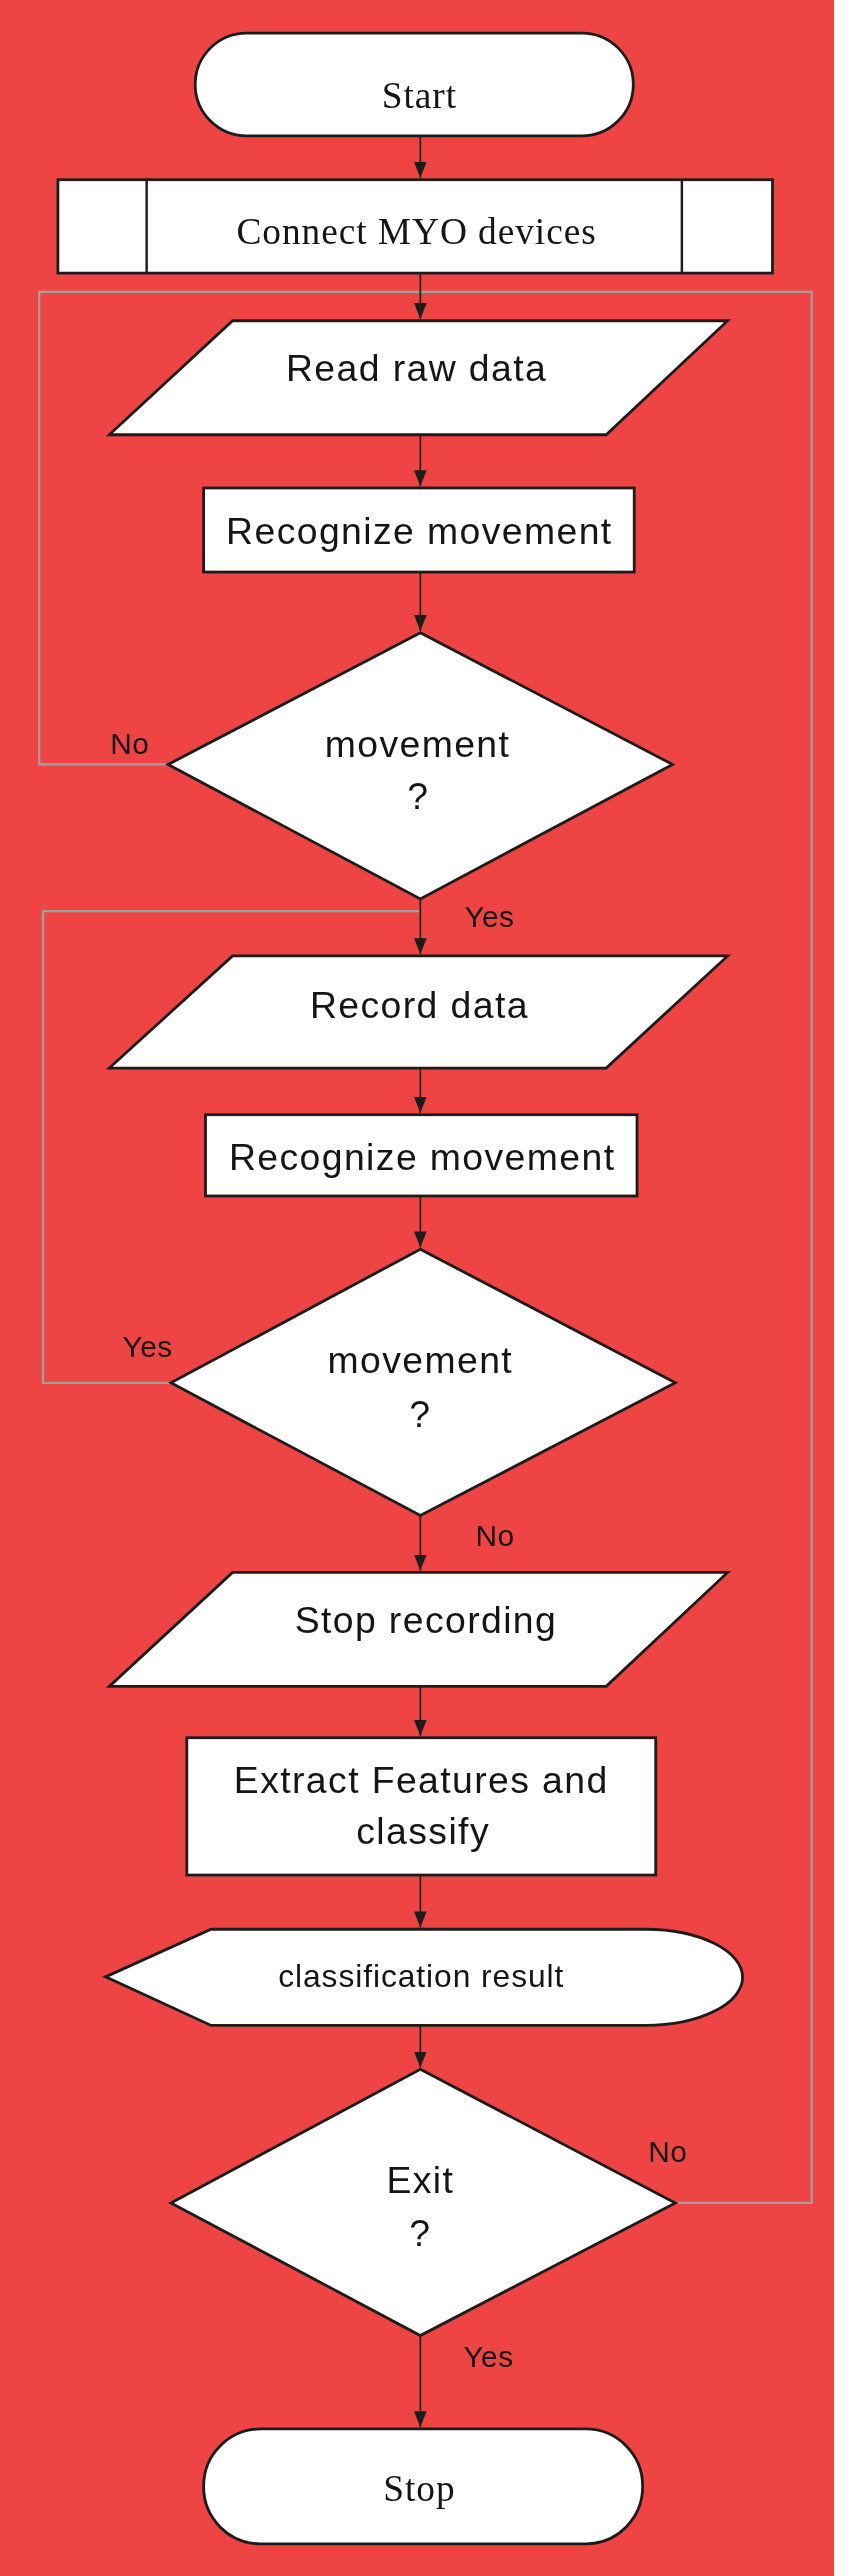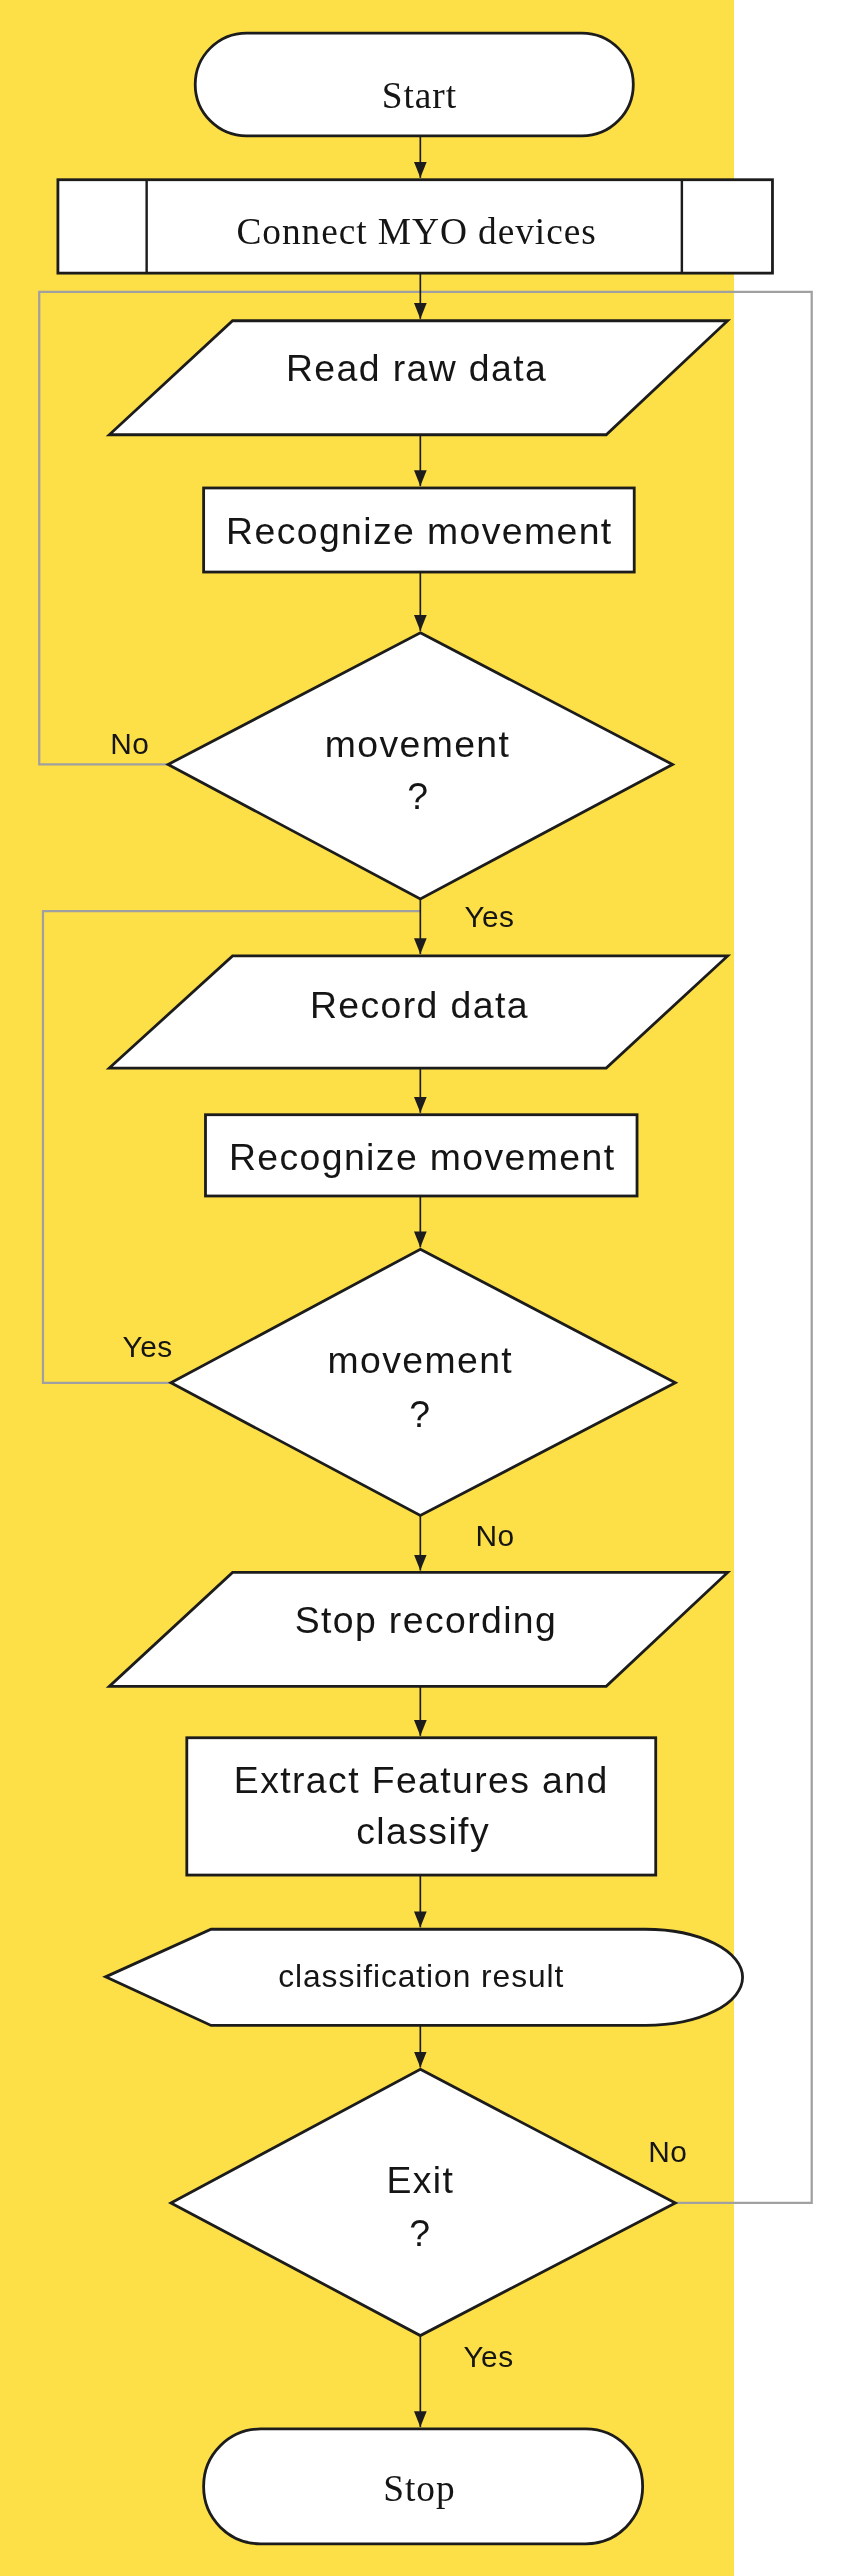--- a/index.html
+++ b/index.html
@@ -5,23 +5,23 @@
   html, body {
     margin: 0;
     padding: 0;
     background: #ffffff;
     width: 850px;
     height: 2576px;
     overflow: hidden;
   }
   .page {
     position: relative;
-    width: 734px;
+    width: 834px;
     height: 2576px;
-    background: #fde047;
+    background: #ef4444;
   }
   svg { display: block; }
 
   
   .shape {
     fill: #ffffff;
     stroke: #1c1c1c;
     stroke-width: 3;
     stroke-linejoin: miter;
   }

